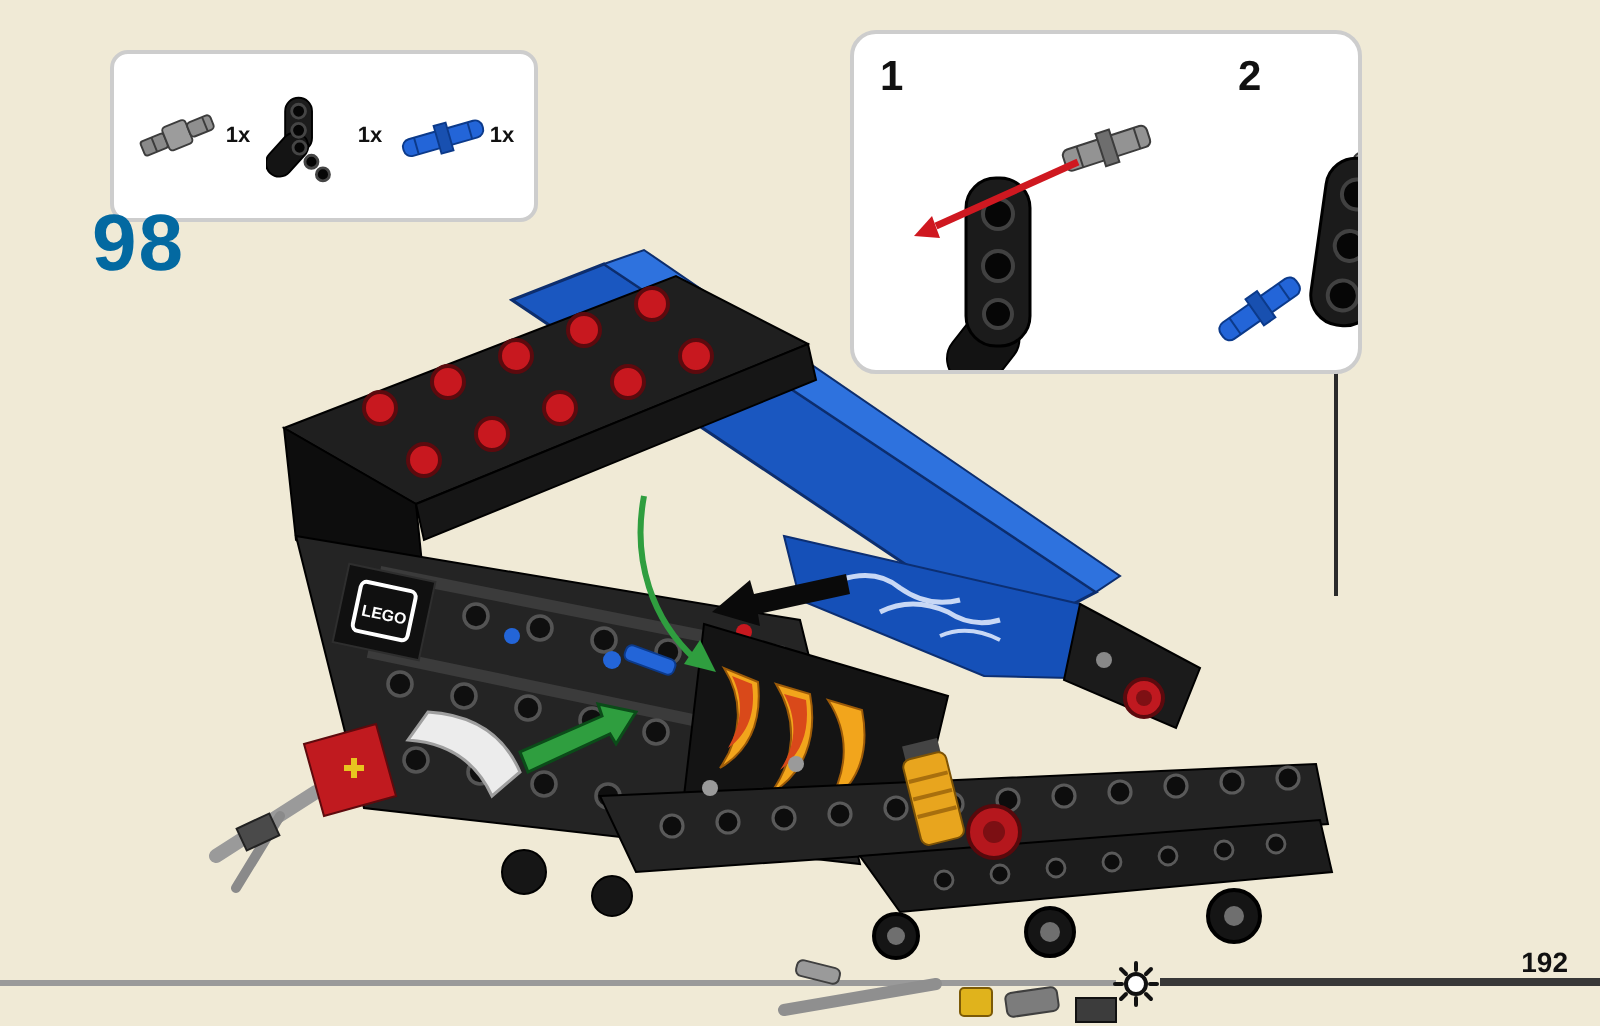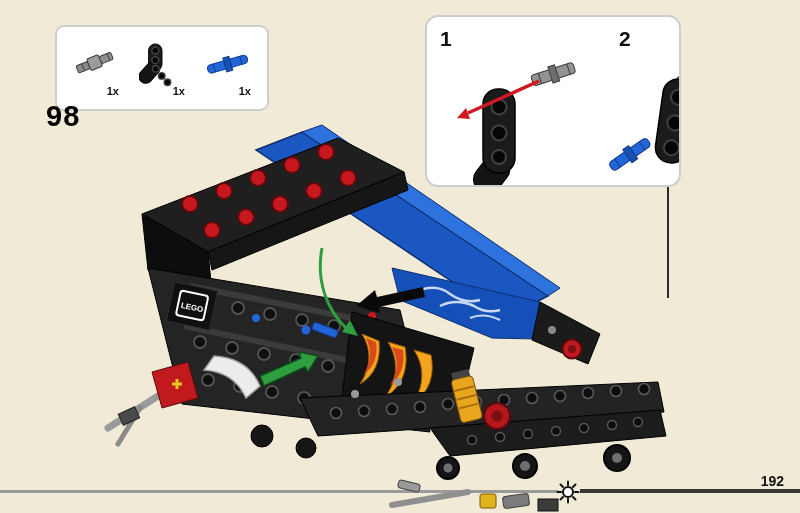--- a/index.html
+++ b/index.html
@@ -7,25 +7,25 @@
     position:relative; width:800px; height:513px;
     background:#f0ead6; overflow:hidden;
     font-family:"Liberation Sans", sans-serif;
   }
   .panel { position:absolute; background:#ffffff; border:2px solid #cdcdcd; }
   .parts-box {
     left:55px; top:25px; width:214px; height:86px; border-radius:9px;
     display:flex; align-items:center; justify-content:space-around;
     padding:4px 6px 2px 6px; box-sizing:border-box;
   }
-  .part { display:flex; flex-direction:column; align-items:flex-end; }
+  .part { display:flex; flex-direction:row; align-items:center; }
   .part .count { font-size:11px; font-weight:bold; color:#111; margin-top:-2px; }
   .step-number {
-    position:absolute; left:46px; top:100px; font-size:29px; font-weight:800;
-    color:#000000; letter-spacing:1px;
+    position:absolute; left:46px; top:100px; font-size:40px; font-weight:800;
+    color:#0369a1; letter-spacing:1px;
   }
   .callout { left:425px; top:15px; width:252px; height:168px; border-radius:13px; }
   .callout .num { position:absolute; font-size:21px; font-weight:800; color:#111; }
   .num-1 { left:13px; top:10px; }
   .num-2 { left:192px; top:10px; }
   .callout-art { position:absolute; left:0; top:0; }
   .model-svg, .bottom-pieces { position:absolute; left:0; top:0; pointer-events:none; }
   .progress-light { position:absolute; left:0; top:490px; width:558px; height:3px; background:#9a9a9a; }
   .progress-dark  { position:absolute; left:580px; top:489px; width:220px; height:4px; background:#383838; }
   .sun { position:absolute; left:556px; top:480px; }

